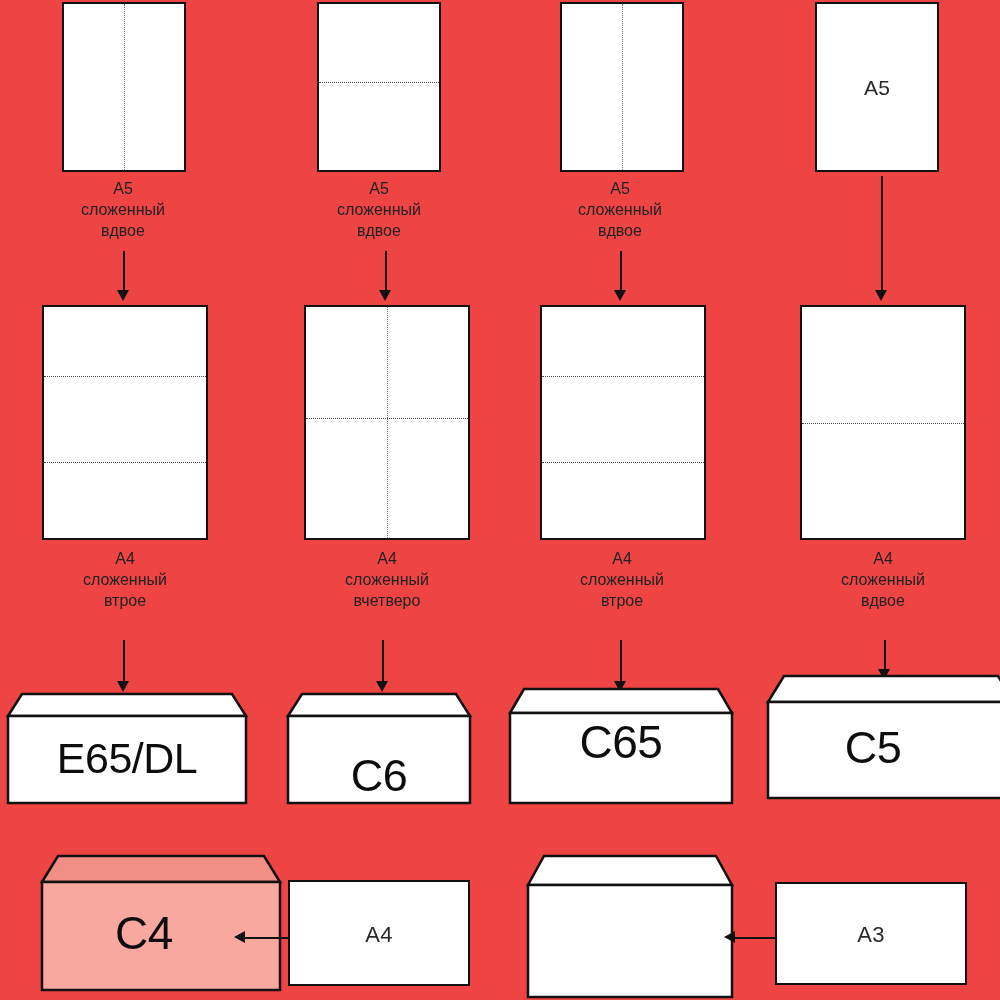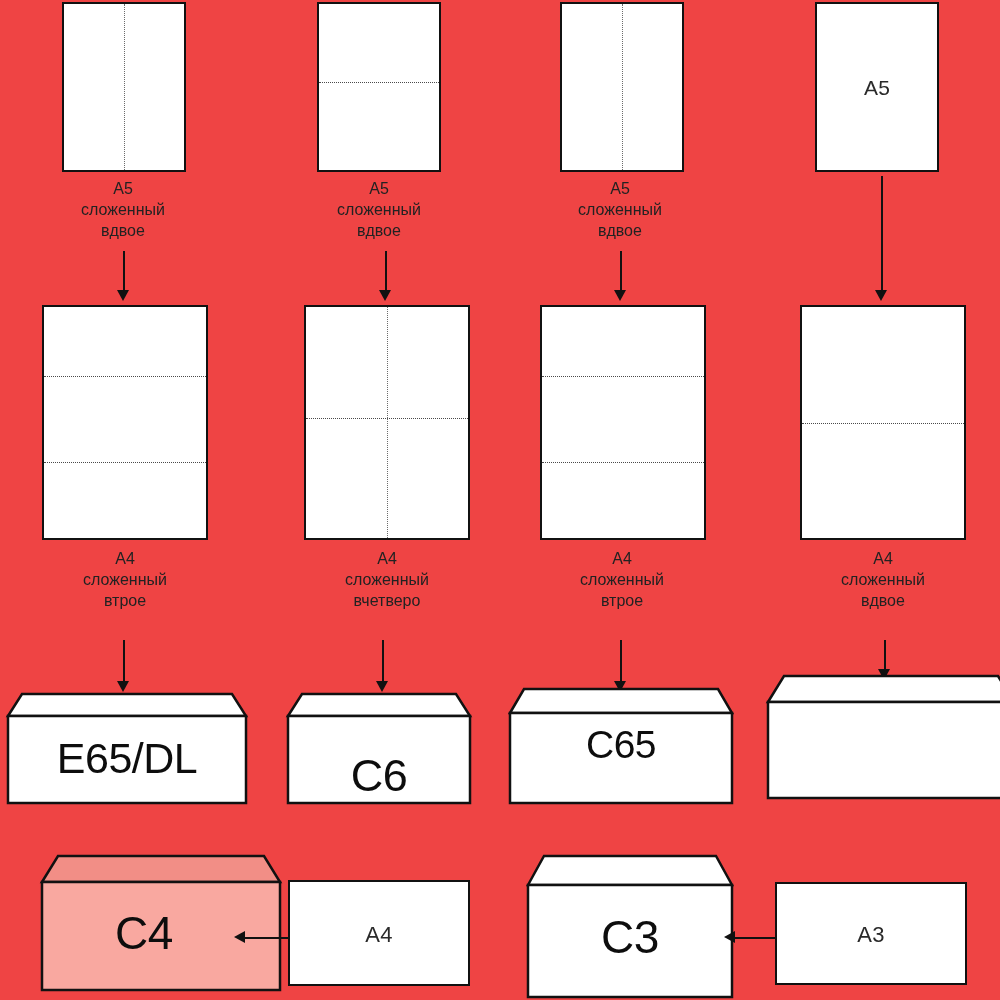--- a/index.html
+++ b/index.html
@@ -234,28 +234,29 @@
       <rect x="0" y="26" width="182" height="87" fill="#ffffff" stroke="#111111" stroke-width="2.5"></rect>
     </svg>
     <div class="env-label" style="top:44px; font-size:45px;margin-top:16px;">C6</div>
   </div>
 
   <div class="envelope" style="left:510px; top:685px; width:222px; height:120px;">
     <svg width="222" height="120" viewBox="0 0 222 120">
       <polygon points="0,28 14,4 208,4 222,28" fill="#ffffff" stroke="#111111" stroke-width="2.5"></polygon>
       <rect x="0" y="28" width="222" height="90" fill="#ffffff" stroke="#111111" stroke-width="2.5"></rect>
     </svg>
-    <div class="env-label" style="top:38px; font-size:39px;">C65</div>
+    <div class="env-label" style="top:30px; font-size:46px;">C65</div>
   </div>
 
   <div class="envelope" style="left:768px; top:672px; width:246px; height:130px;">
     <svg width="246" height="130" viewBox="0 0 246 130">
       <polygon points="0,30 16,4 230,4 246,30" fill="#ffffff" stroke="#111111" stroke-width="2.5"></polygon>
       <rect x="0" y="30" width="246" height="96" fill="#ffffff" stroke="#111111" stroke-width="2.5"></rect>
     </svg>
+    <div class="env-label" style="top:50px; left:0; width:210px; font-size:45px;">C5</div>
   </div>
 
   <div class="envelope" style="left:8px; top:852px; width:238px; height:140px;padding-left:34px;">
     <svg width="238" height="140" viewBox="0 0 238 140">
       <polygon points="0,30 16,4 222,4 238,30" fill="#F28E86" stroke="#111111" stroke-width="2.5"></polygon>
       <rect x="0" y="30" width="238" height="108" fill="#F9A8A0" stroke="#111111" stroke-width="2.5"></rect>
     </svg>
     <div class="env-label" style="top:54px; font-size:46px;">C4</div>
   </div>
 
@@ -266,21 +267,20 @@
 
   <div class="sheet" style="left:288px; top:880px; width:182px; height:106px;">
     <div class="inner-label" style="top:40px; font-size:22px;">A4</div>
   </div>
 
   <div class="envelope" style="left:528px; top:852px; width:204px; height:148px;">
     <svg width="204" height="148" viewBox="0 0 204 148">
       <polygon points="0,33 16,4 188,4 204,33" fill="#ffffff" stroke="#111111" stroke-width="2.5"></polygon>
       <rect x="0" y="33" width="204" height="112" fill="#ffffff" stroke="#111111" stroke-width="2.5"></rect>
     </svg>
-    <div class="env-label" style="top:58px; font-size:46px;">C3</div>
   </div>
 
   <div class="arrow-left" style="left:724px; top:937px; width:56px;">
     <div class="shaft"></div>
       <div class="head"></div>
   </div>
 
   <div class="sheet" style="left:775px; top:882px; width:192px; height:103px;">
     <div class="inner-label" style="top:38px; font-size:22px;">A3</div>
   </div>

